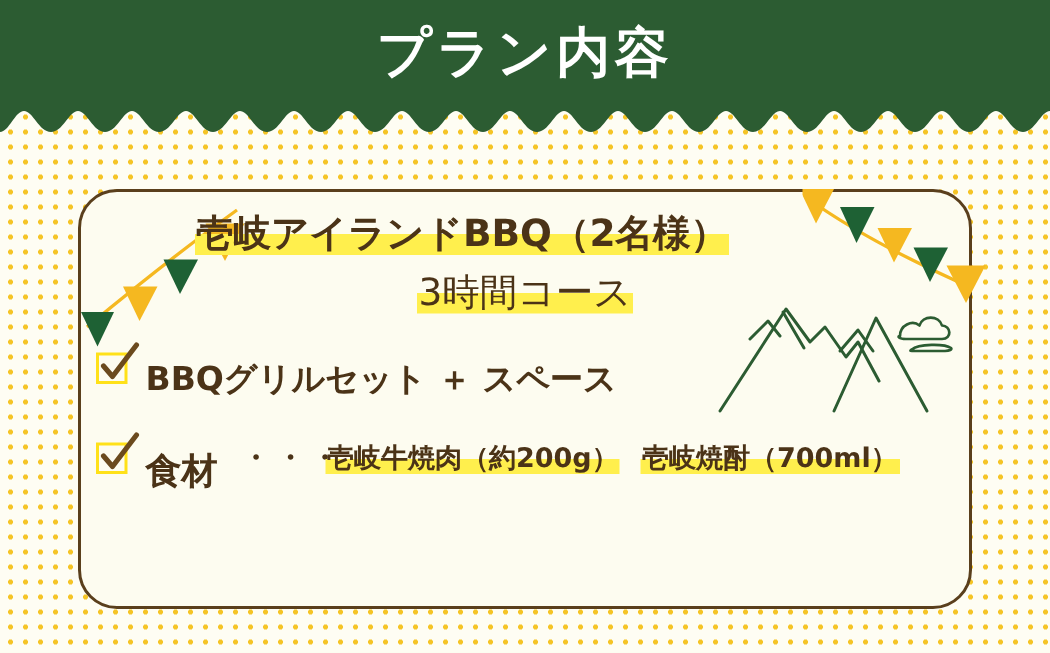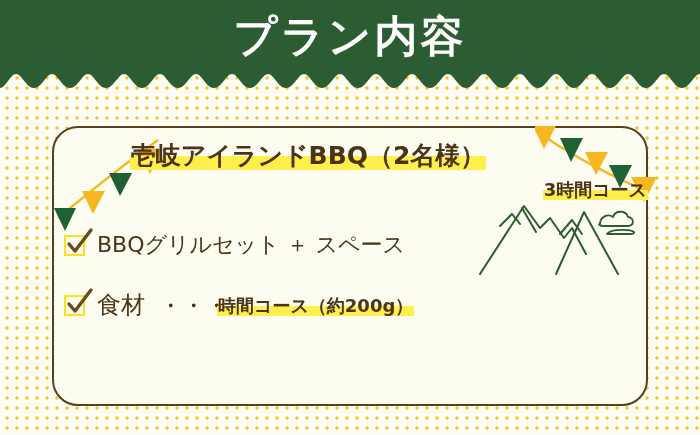--- a/index.html
+++ b/index.html
@@ -38,21 +38,21 @@
     z-index: 3;
     pointer-events: none;
   }
   #header svg { display: block; }
   #header-title {
     position: absolute;
     left: 0; top: 14px;
     width: 700px;
     text-align: center;
     color: #ffffff;
-    font-size: 43px;
+    font-size: 36px;
     font-weight: bold;
     letter-spacing: 3px;
     line-height: 44px;
     z-index: 4;
   }
 
   
   #card {
     position: absolute;
     left: 52px; top: 126px;
@@ -96,23 +96,23 @@
     text-align: center;
     font-size: 25px;
     font-weight: bold;
     letter-spacing: 0px;
     white-space: nowrap;
   }
   #title-line2 {
     position: absolute;
     left: 0; top: 52px;
     width: 596px;
-    text-align: right;
-    font-size: 18px;
-    font-weight: bold;
+    text-align: center;
+    font-size: 25px;
+    font-weight: normal;
     white-space: nowrap;
   }
 
   
   .row {
     position: absolute;
     display: flex;
     align-items: flex-start;
   }
   #row-grill { left: 12px; top: 104px; }
@@ -127,23 +127,24 @@
     margin-right: 12px;
   }
   .checkbox svg {
     position: absolute;
     left: -2px; top: -9px;
     overflow: visible;
   }
 
   .row-label {
     font-size: 22px;
-    font-weight: normal;
+    font-weight: bold;
     white-space: nowrap;
     line-height: 30px;
+    margin-top: 9px;
   }
   #food-label { font-size: 24px; }
 
   .dots-sep {
     font-size: 19px;
     font-weight: bold;
     letter-spacing: 4px;
     line-height: 30px;
     margin: 0 14px 0 16px;
     white-space: nowrap;
@@ -288,18 +289,19 @@
         <svg width="30" height="30" viewBox="0 0 30 30">
           <path d="M5,16 L11,23 L27,2" stroke="#6b4a1e" stroke-width="3.4" fill="none" stroke-linecap="round" stroke-linejoin="round"></path>
         </svg>
       </span>
       <span class="row-label" id="food-label">食材</span>
       <span class="dots-sep">・・・</span>
     </div>
 
     <div id="ingredients">
       <div class="ing-line">
-        <span id="ing-r1c1"><span class="ing hl">時間コース（約200g）</span></span>
+        <span id="ing-r1c1"><span class="ing hl">壱岐牛焼肉（約200g）</span></span>
+        <span><span class="ing hl">壱岐焼酎（700ml）</span></span>
       </div>
     </div>
 
   </div>
 </div>
 
 </body></html>

